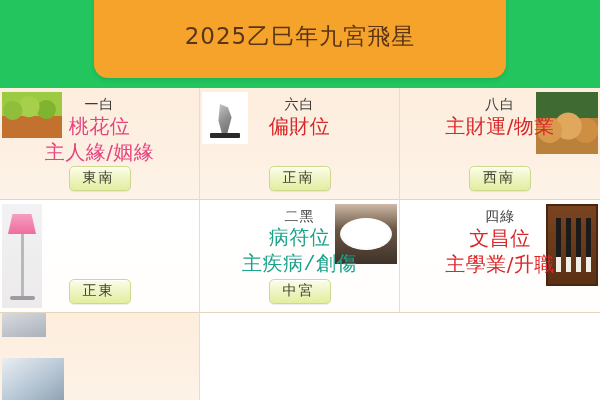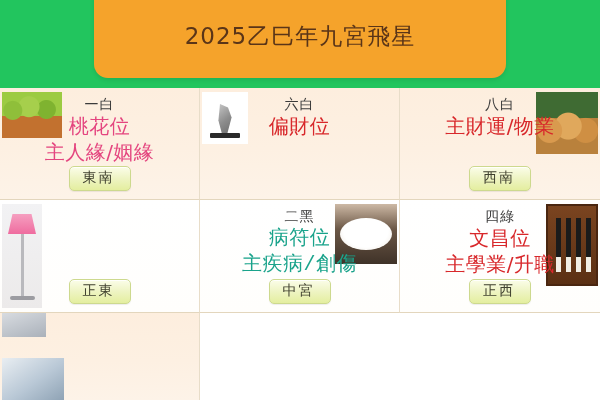--- a/index.html
+++ b/index.html
@@ -247,20 +247,21 @@
 
     <div class="cell row-peach">
       <div class="thumb left top th-horse">
         <div class="hh"></div>
           <div class="hb"></div>
       </div>
       <div class="cell-text">
         <span class="star-name">六白</span>
         <span class="pos-name c-red">偏財位</span>
       </div>
+      <div class="badge">正南</div>
     </div>
 
     <div class="cell last-col row-peach">
       <div class="thumb right top th-figs"></div>
       <div class="cell-text">
         <span class="star-name">八白</span>
         <span class="pos-desc c-red">主財運/物業</span>
       </div>
       <div class="badge">西南</div>
     </div>
@@ -291,21 +292,20 @@
         <div class="bar" style="left:8px"></div>
         <div class="bar" style="left:18px"></div>
         <div class="bar" style="left:28px"></div>
         <div class="bar" style="left:38px"></div>
       </div>
       <div class="cell-text">
         <span class="star-name">四綠</span>
         <span class="pos-name c-red">文昌位</span>
         <span class="pos-desc c-red">主學業/升職</span>
       </div>
-      <div class="badge">正西</div>
     </div>
 
     <div class="cell last-row row-peach">
       <div class="thumb left top th-grey-small" style="top:-6px"></div>
       <div class="thumb left bot th-bluegrey"></div>
     </div>
 
 
 
   </div>

